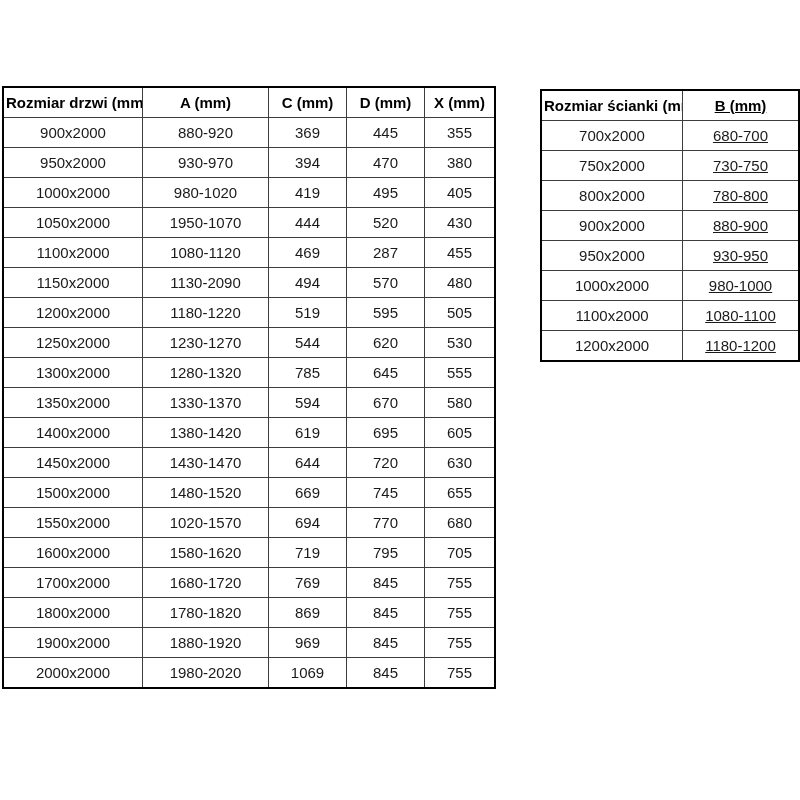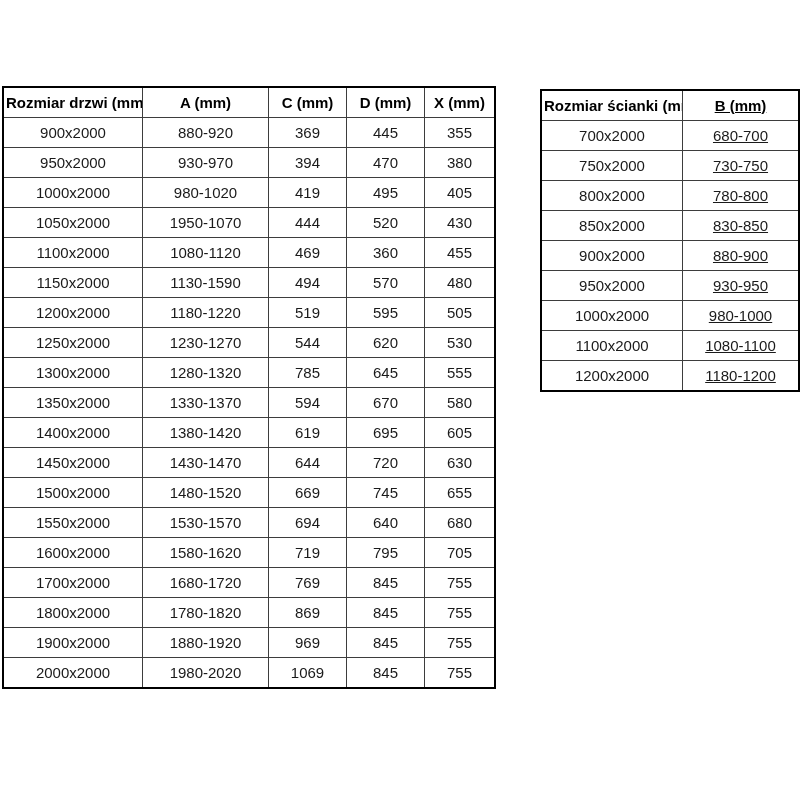--- a/index.html
+++ b/index.html
@@ -97,26 +97,26 @@
         <td>1050x2000</td>
         <td>1950-1070</td>
         <td>444</td>
         <td>520</td>
         <td>430</td>
       </tr>
       <tr>
         <td>1100x2000</td>
         <td>1080-1120</td>
         <td>469</td>
-        <td>360</td>
+        <td>287</td>
         <td>455</td>
       </tr>
       <tr>
         <td>1150x2000</td>
-        <td>1130-1590</td>
+        <td>1130-2090</td>
         <td>494</td>
         <td>570</td>
         <td>480</td>
       </tr>
       <tr>
         <td>1200x2000</td>
         <td>1180-1220</td>
         <td>519</td>
         <td>595</td>
         <td>505</td>
@@ -158,23 +158,23 @@
       </tr>
       <tr>
         <td>1500x2000</td>
         <td>1480-1520</td>
         <td>669</td>
         <td>745</td>
         <td>655</td>
       </tr>
       <tr>
         <td>1550x2000</td>
-        <td>1530-1570</td>
+        <td>1020-1570</td>
         <td>694</td>
-        <td>640</td>
+        <td>770</td>
         <td>680</td>
       </tr>
       <tr>
         <td>1600x2000</td>
         <td>1580-1620</td>
         <td>719</td>
         <td>795</td>
         <td>705</td>
       </tr>
       <tr>
@@ -222,24 +222,20 @@
       </tr>
       <tr>
         <td>750x2000</td>
         <td>730-750</td>
       </tr>
       <tr>
         <td>800x2000</td>
         <td>780-800</td>
       </tr>
       <tr>
-        <td>850x2000</td>
-        <td>830-850</td>
-      </tr>
-      <tr>
         <td>900x2000</td>
         <td>880-900</td>
       </tr>
       <tr>
         <td>950x2000</td>
         <td>930-950</td>
       </tr>
       <tr>
         <td>1000x2000</td>
         <td>980-1000</td>

